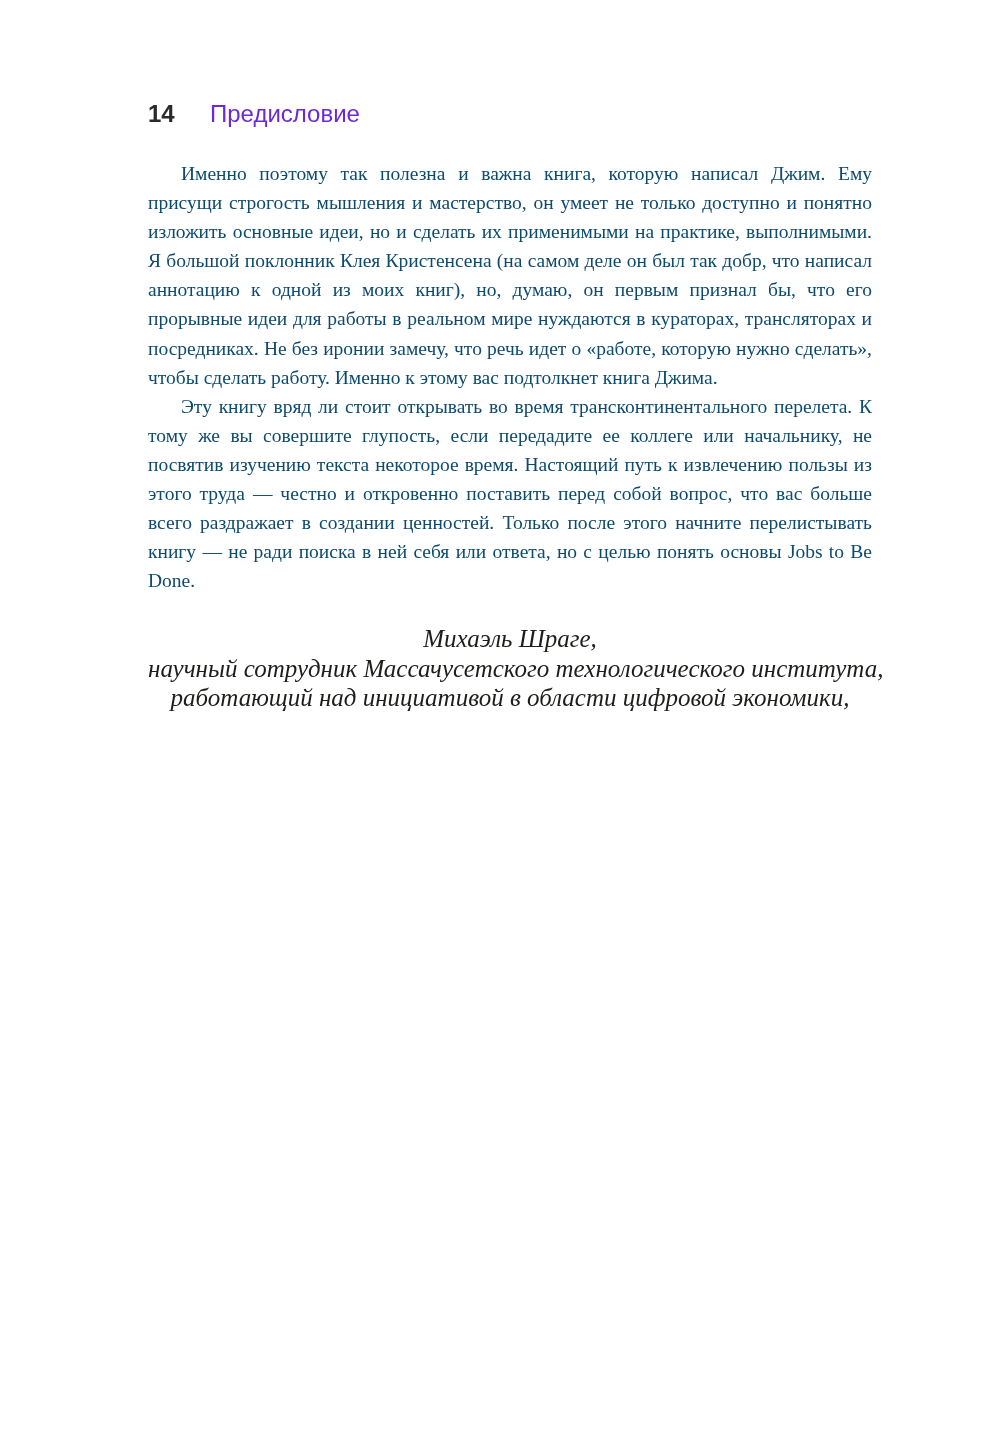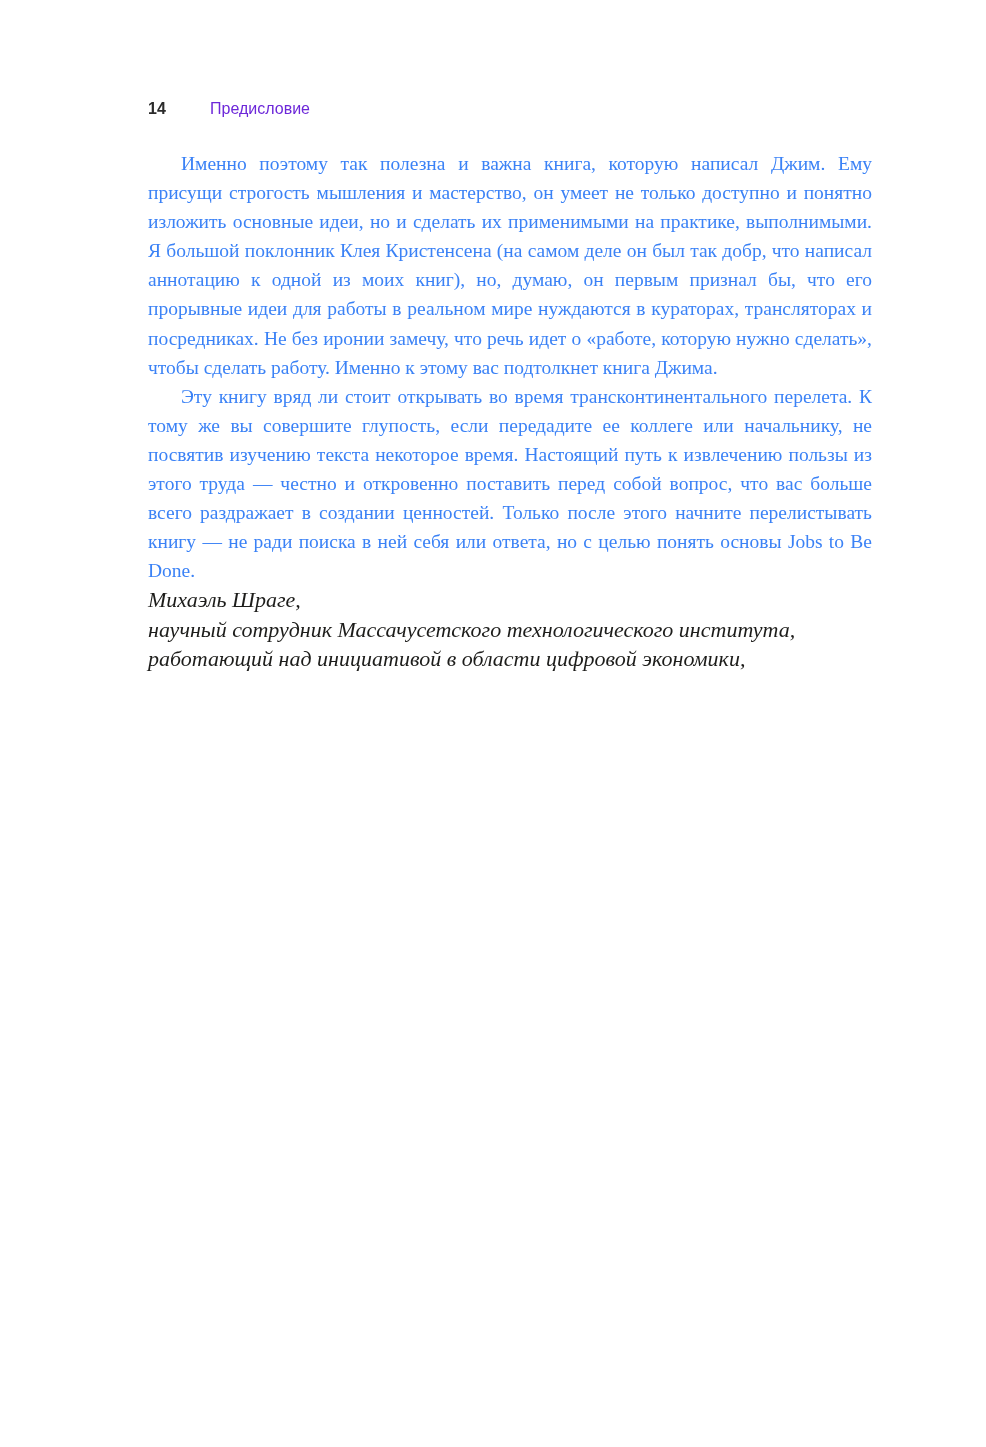--- a/index.html
+++ b/index.html
@@ -19,46 +19,47 @@
   .content {
     position: absolute;
     left: 148px;
     top: 100px;
     width: 724px;
   }
   .running-header {
     display: flex;
     align-items: flex-start;
     font-family: "Liberation Sans", sans-serif;
-    font-size: 16px;
+    font-size: 24px;
     color: #2b2b2b;
     margin-bottom: 31px;
   }
   .page-number {
     font-weight: 700;
     width: 62px;
     flex: 0 0 62px;
   }
   .section-title {
     font-weight: 400;
     color: #6d28d9;
   }
   .body-text p {
     margin: 0;
     padding: 0;
     font-size: 19.5px;
     line-height: 29.1px;
     text-align: justify;
     text-indent: 33px;
-    color: #3b82f6;
+    color: #0c4a6e;
   }
   .signature {
-    text-align: left;
+    margin-top: 29px;
+    text-align: center;
     font-style: italic;
-    font-size: 22px;
+    font-size: 25px;
     line-height: 29.1px;
     color: #1d1d1b;
   }
   .signature div {
     white-space: nowrap;
   }
 </style>
 </head>
 <body>
 

